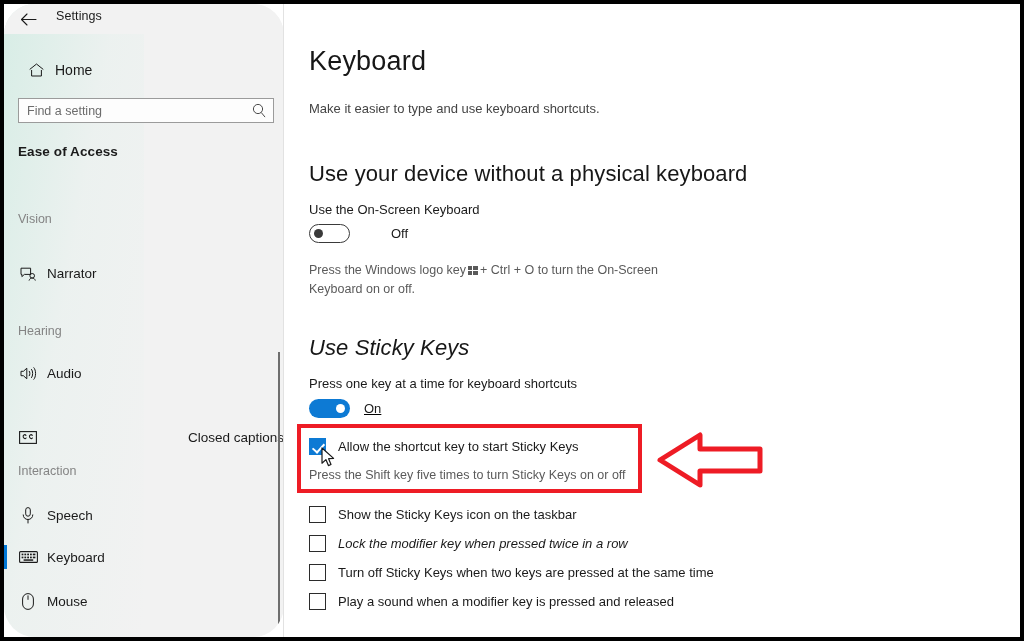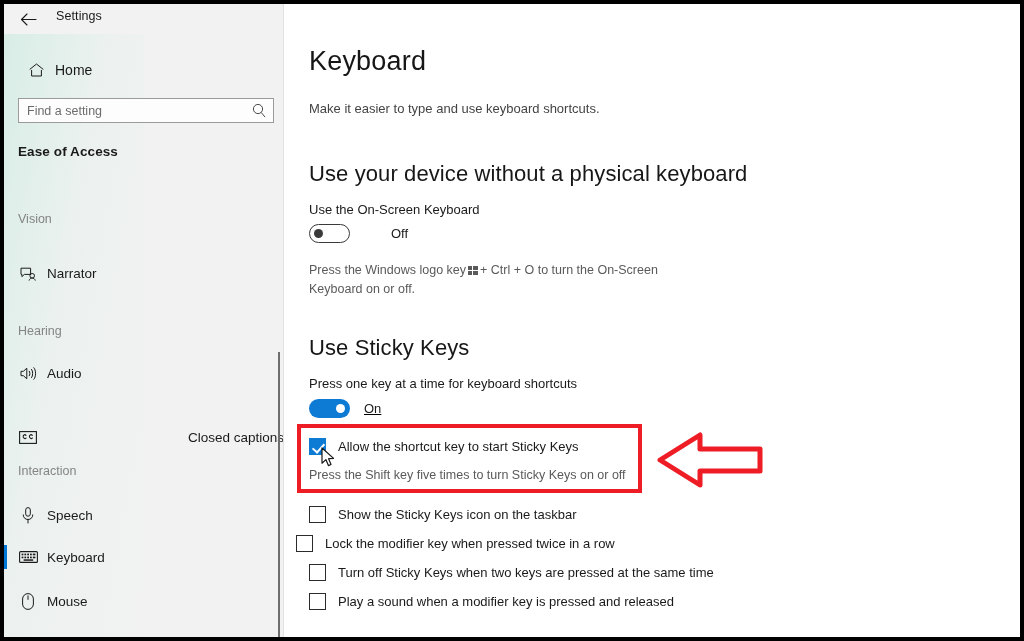--- a/index.html
+++ b/index.html
@@ -17,20 +17,21 @@
     overflow: hidden;
   }
 
   
   #sidebar {
     position: absolute;
     left: 0; top: 0;
     width: 280px; height: 633px;
     background: #f2f2f2;
     overflow: hidden;
+    border-radius: 31px;
   }
   #sidebar-tint {
     position: absolute; left: 0; top: 0;
     width: 140px; height: 633px;
     background: linear-gradient(100deg, rgba(205,235,225,.72) 0%, rgba(225,240,235,.35) 45%, rgba(242,242,242,0) 100%);
     pointer-events: none;
   }
   #titlebar {
     position: absolute; left: 0; top: 0;
     width: 280px; height: 30px;
@@ -384,21 +385,21 @@
       <div class="toggle off">
         <div class="knob"></div>
       </div>
       <span class="toggle-state">Off</span>
     </div>
 
     <div class="hint-text" style="top:257px;">
       <span>Press the Windows logo key</span><span class="winkey"><i></i><i></i><i></i><i></i></span><span>+ Ctrl + O to turn the On-Screen Keyboard on or off.</span>
     </div>
 
-    <div class="section-head" style="top:331px;">Use Sticky Keys</div>
+    <div class="section-head" style="top:331px;font-style:italic;">Use Sticky Keys</div>
 
     <div class="field-label" style="top:372px;">Press one key at a time for keyboard shortcuts</div>
 
     <div class="toggle-row" style="top:395px;text-decoration:underline;">
       <div class="toggle on">
         <div class="knob"></div>
       </div>
       <span class="toggle-state">On</span>
     </div>
 
@@ -406,21 +407,21 @@
       <span class="cb checked"></span>
       <span class="cb-label">Allow the shortcut key to start Sticky Keys</span>
     </div>
     <div class="hint-text" style="top:462px; width:330px;">Press the Shift key five times to turn Sticky Keys on or off</div>
 
     <div class="cb-row" style="left:25px; top:502px;">
       <span class="cb"></span>
       <span class="cb-label">Show the Sticky Keys icon on the taskbar</span>
     </div>
 
-    <div class="cb-row" style="left:12px; top:531px;">
+    <div class="cb-row" style="left:25px; top:531px;font-style:italic;">
       <span class="cb"></span>
       <span class="cb-label">Lock the modifier key when pressed twice in a row</span>
     </div>
 
     <div class="cb-row" style="left:25px; top:560px;">
       <span class="cb"></span>
       <span class="cb-label">Turn off Sticky Keys when two keys are pressed at the same time</span>
     </div>
 
     <div class="cb-row" style="left:25px; top:589px;">

